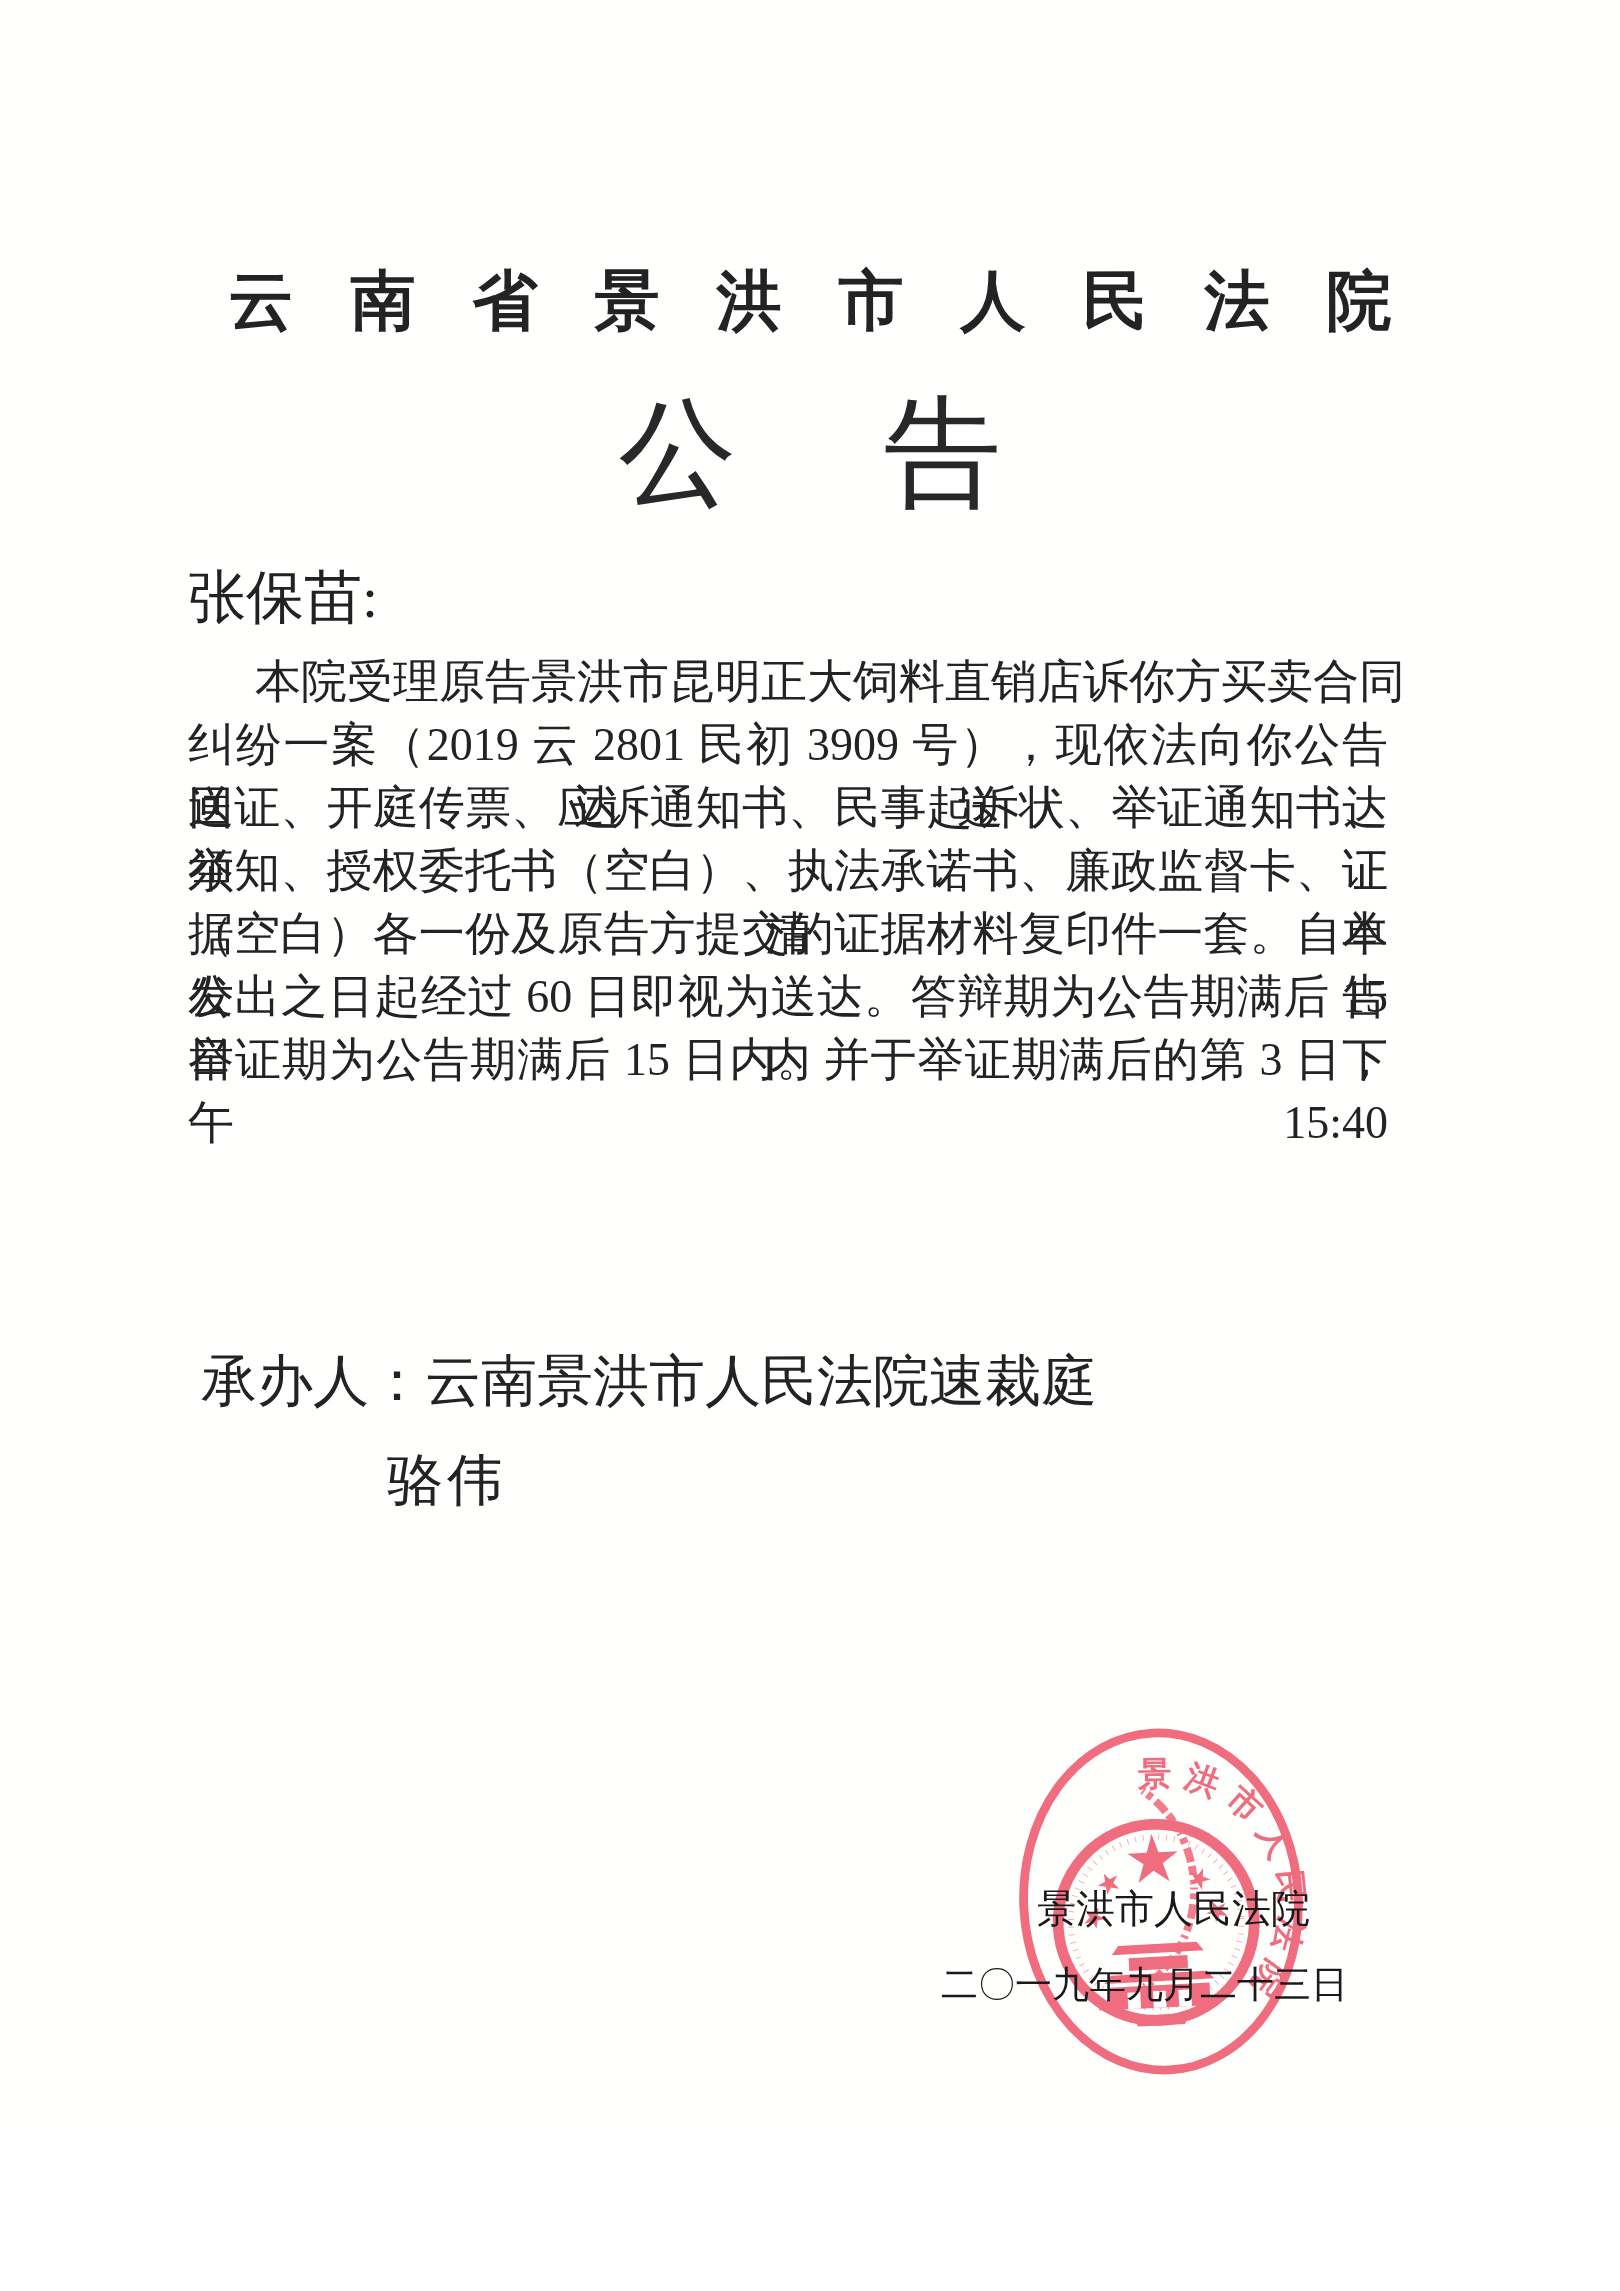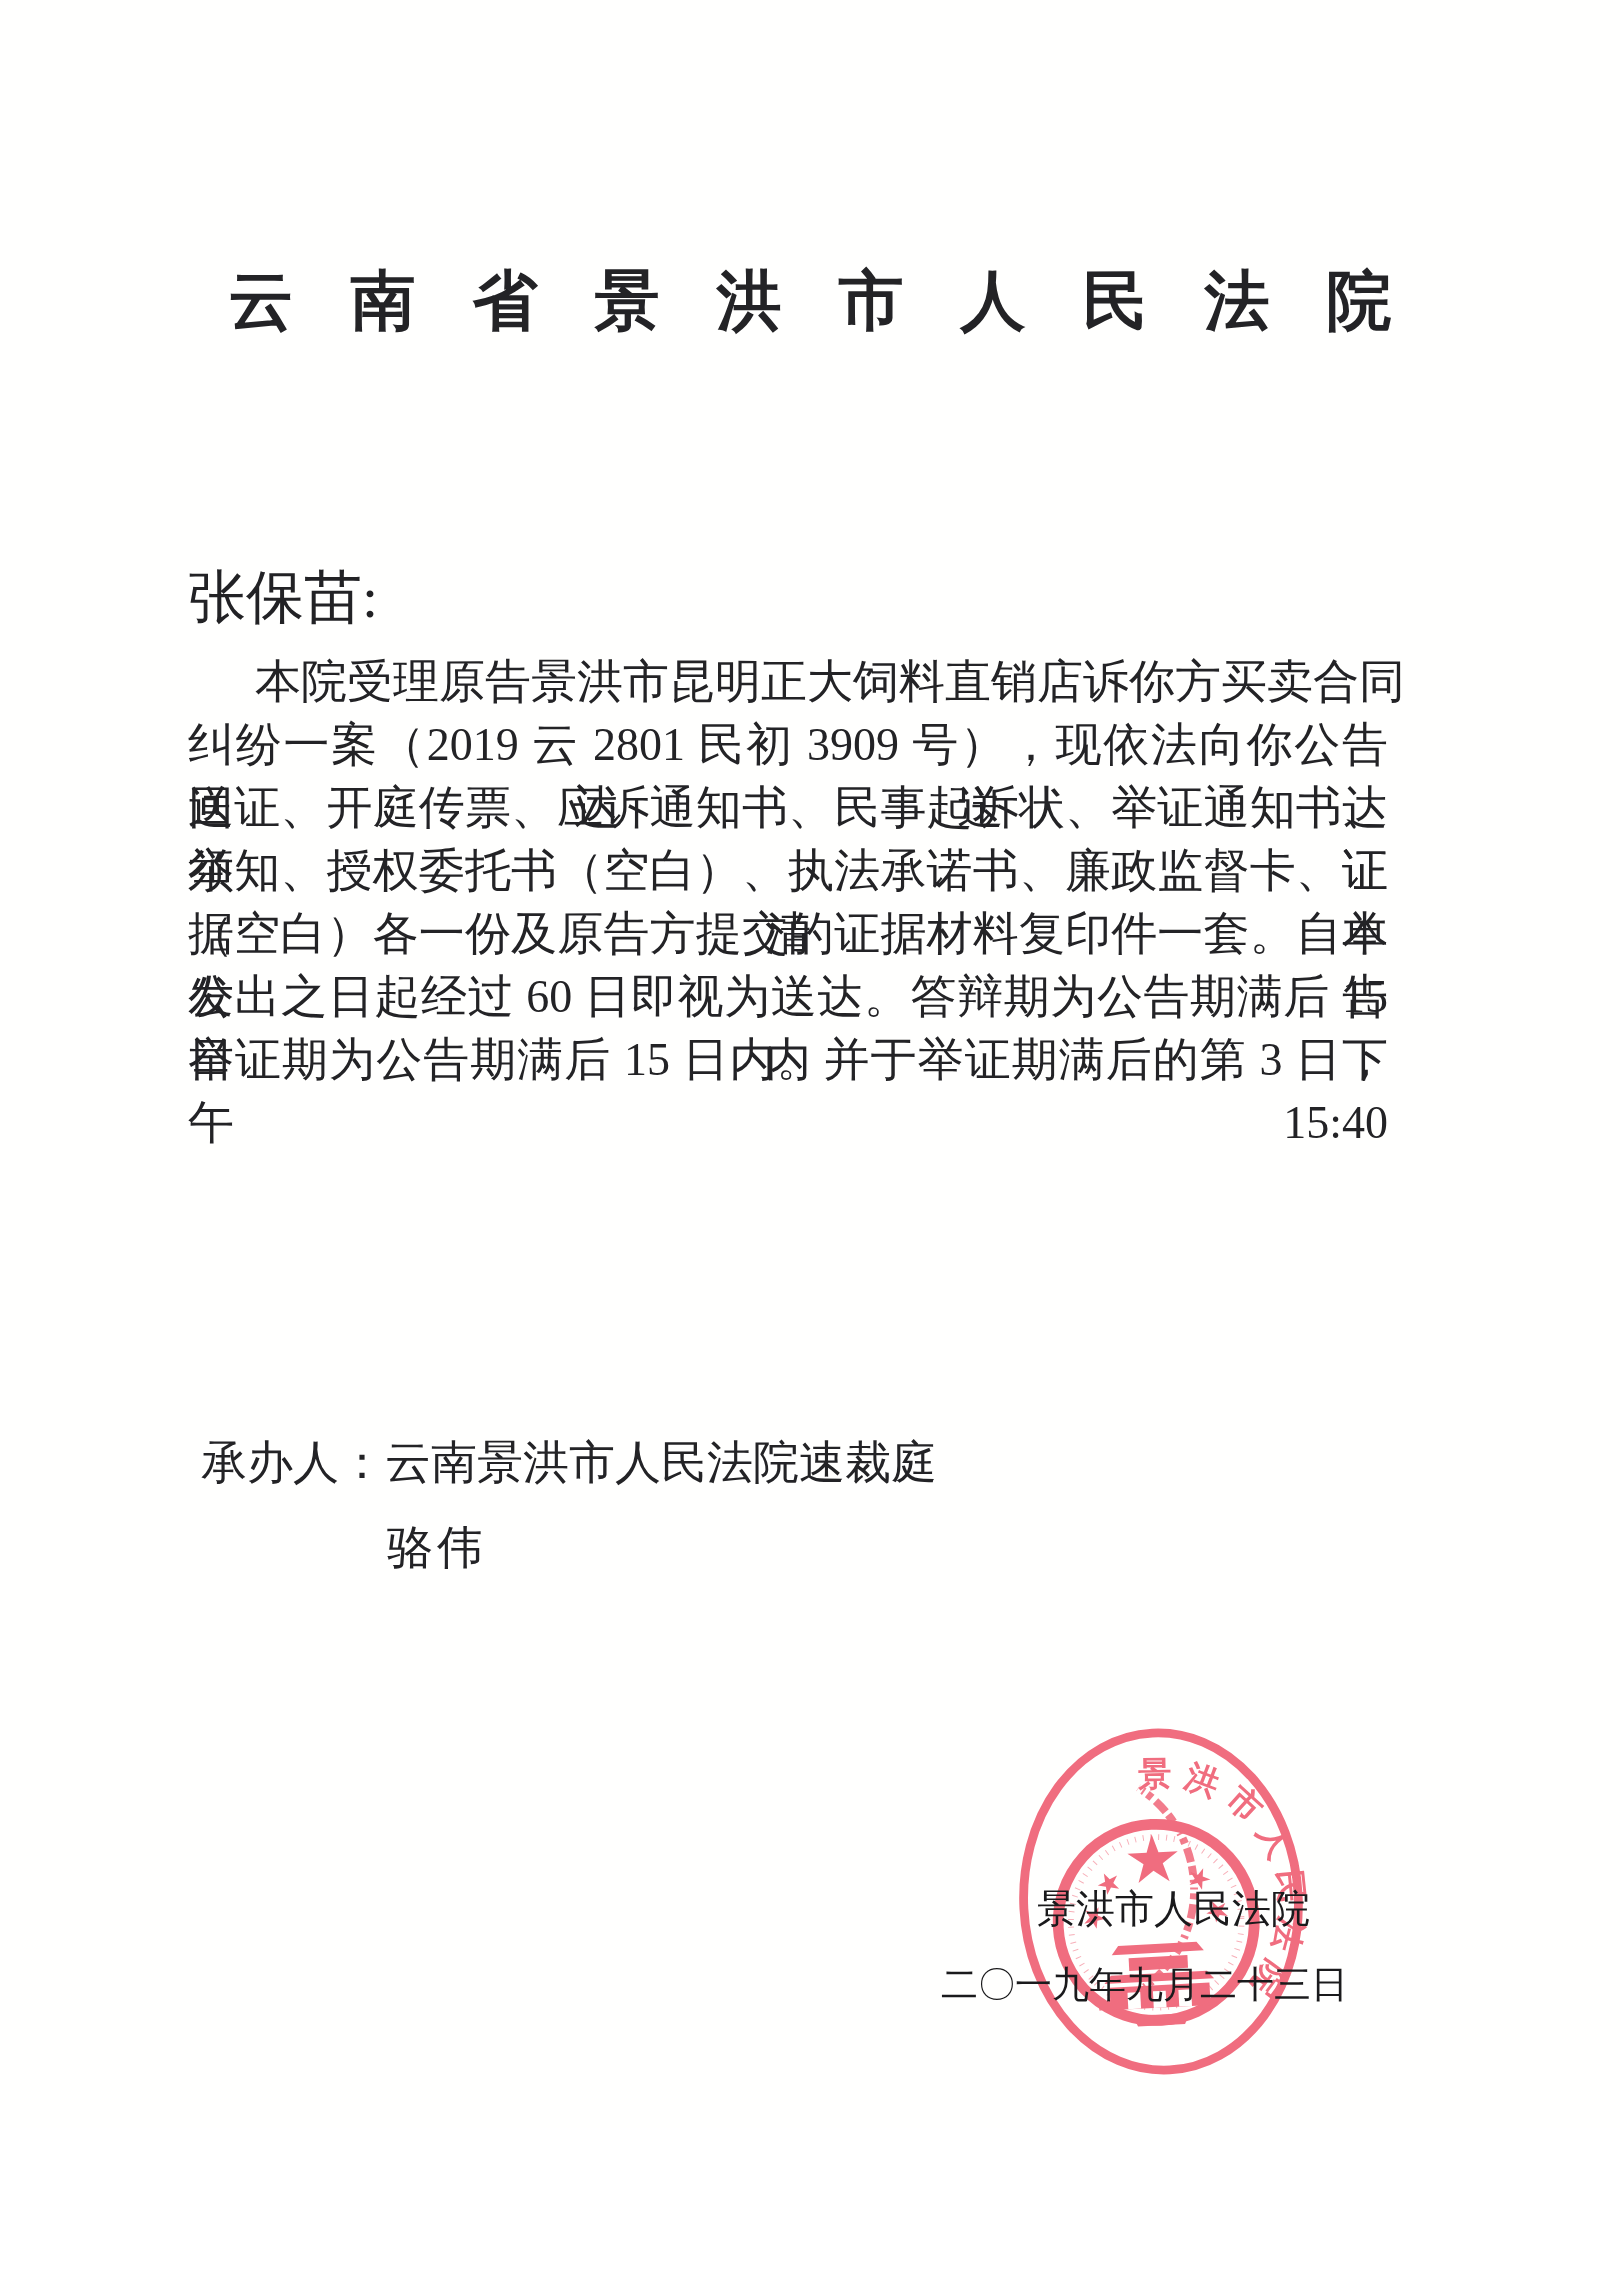--- a/index.html
+++ b/index.html
@@ -68,23 +68,23 @@
   }
   .body-text .line.just {
     white-space: normal;
     text-align: justify;
     text-align-last: justify;
   }
   .body-text .line.indent { padding-left: 67px; }
 
   .handler-block {
     position: absolute;
-    top: 1432px;
+    top: 1344px;
     left: 201px;
-    font-size: 46px;
+    font-size: 56px;
     color: #232326;
   }
   .handler-line { white-space: nowrap; }
   .handler-name {
     margin-top: 22.5px;
     padding-left: 186px;
     letter-spacing: 3.9px;
   }
 
   .seal {
@@ -137,20 +137,21 @@
     opacity: 0.8;
   }
 </style>
 </head>
 <body>
 
 <div class="page">
 
   <h1 class="court-title">云南省景洪市人民法院</h1>
 
+  <h2 class="notice-title">公告</h2>
 
   <div class="recipient">张保苗:</div>
 
   <div class="body-text">
     <div class="line indent">本院受理原告景洪市昆明正大饲料直销店诉你方买卖合同</div>
     <div class="line just">纠纷一案（2019 云 2801 民初 3909 号），现依法向你公告送达送达</div>
     <div class="line just">回证、开庭传票、应诉通知书、民事起诉状、举证通知书、举证</div>
     <div class="line just">须知、授权委托书（空白）、执法承诺书、廉政监督卡、证据清单</div>
     <div class="line just">（空白）各一份及原告方提交的证据材料复印件一套。自本公告</div>
     <div class="line just">发出之日起经过 60 日即视为送达。答辩期为公告期满后 15 日内，</div>

